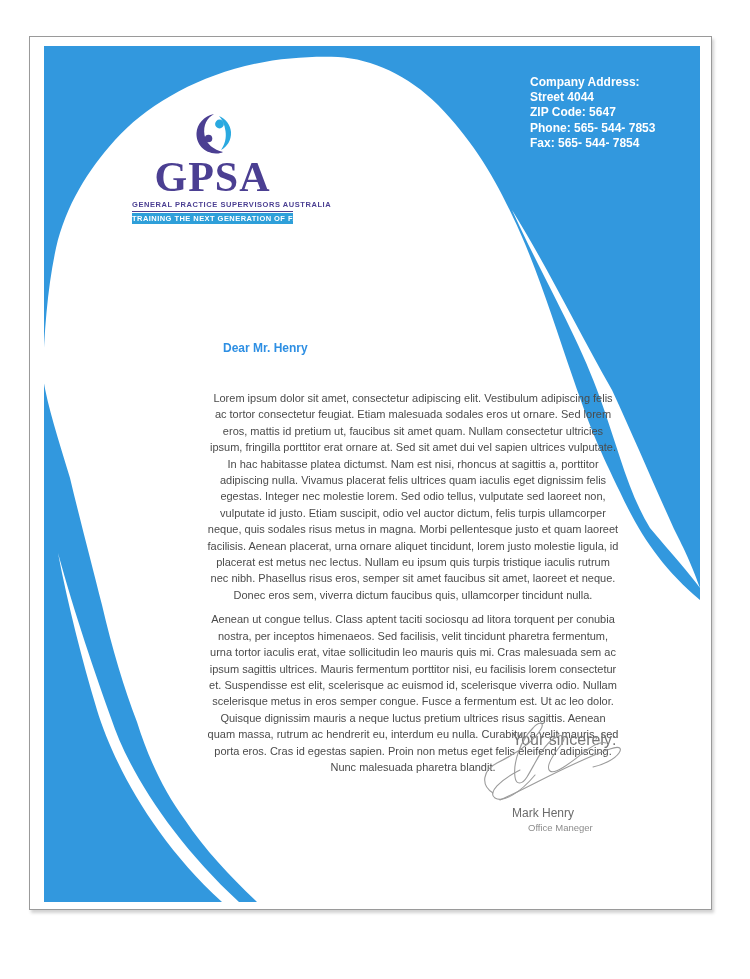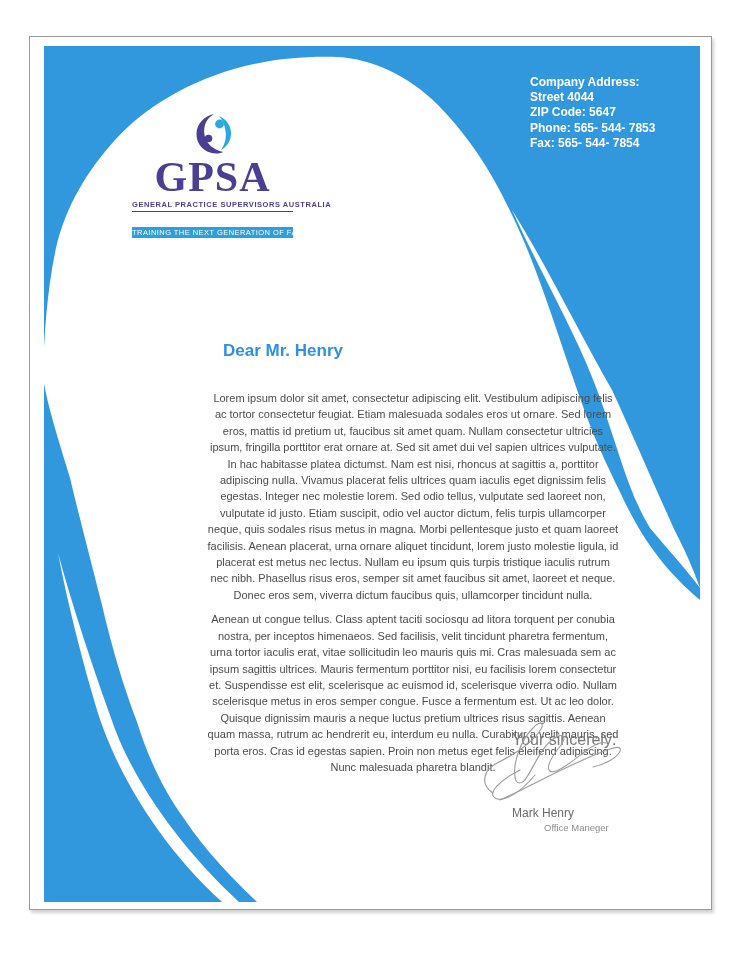--- a/index.html
+++ b/index.html
@@ -39,40 +39,40 @@
     font-size:42px;line-height:40px;letter-spacing:1px;
     color:var(--logo-purple);margin-top:1px;font-weight:bold;
   }
   .logo-subtitle{
     font-family:Liberation Sans, sans-serif;
     font-size:7.5px;font-weight:bold;letter-spacing:0.55px;
     color:var(--logo-purple);margin-top:3px;white-space:nowrap;
   }
   .logo-rule{height:1px;background:var(--logo-purple);margin-top:2px;}
   .logo-banner{
-    margin-top:15px;background:var(--banner-blue);color:#ffffff;
-    font-size:7.5px;font-weight:normal;letter-spacing:0.45px;
+    margin-top:1px;background:var(--banner-blue);color:#ffffff;
+    font-size:7.5px;font-weight:bold;letter-spacing:0.45px;
     line-height:11px;height:11px;white-space:nowrap;
   }
   
   .greeting{
     position:absolute;left:207px;top:341px;
-    color:#2E8FE3;font-weight:bold;font-size:17px;padding-left:16px;
+    color:#2E8FE3;font-weight:bold;font-size:12px;padding-left:16px;
   }
   .letter-body{position:absolute;left:207px;top:390px;width:412px;}
   .letter-body p{
     font-size:11px;line-height:16.4px;color:var(--body-text);
     text-align:center;margin:0 0 8px 0;
   }
   
   .valediction{position:absolute;left:512px;top:731px;font-size:16px;color:var(--muted-text);}
   .signature{position:absolute;left:475px;top:715px;width:170px;height:95px;}
   .signature path{stroke:#9b9b9b;stroke-width:1.1;fill:none;stroke-linecap:round;}
   .signatory-name{position:absolute;left:512px;top:806px;font-size:12px;color:#6b6b6b;}
-  .signatory-title{position:absolute;left:544px;top:822px;font-size:9.5px;color:#8c8c8c;}
+  .signatory-title{position:absolute;left:528px;top:822px;font-size:9.5px;color:#8c8c8c;}
 </style>
 </head>
 <body>
 
 <div class="canvas">
 
   <div class="page"></div>
 
   <svg class="deco" viewBox="0 0 750 979" xmlns="http://www.w3.org/2000/svg">
 

